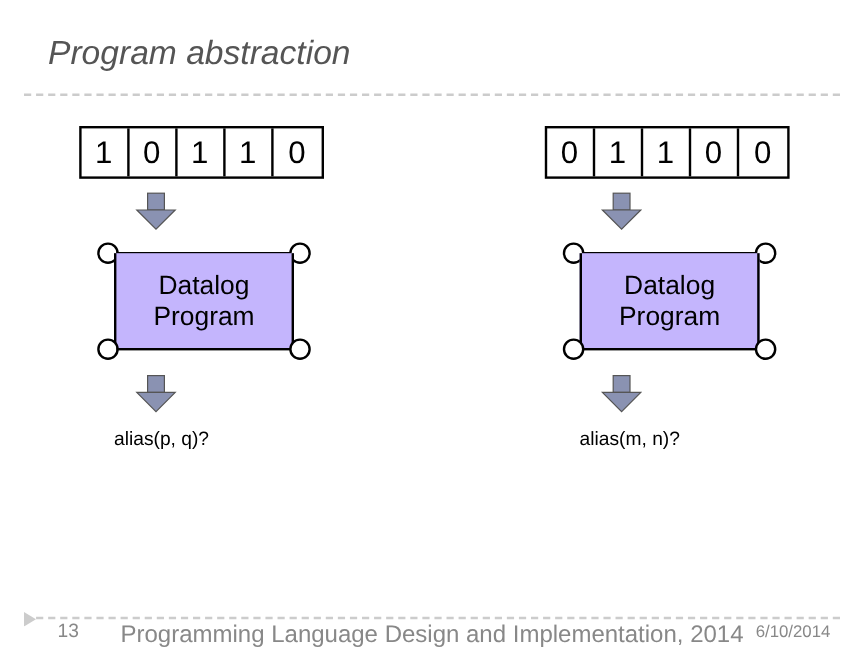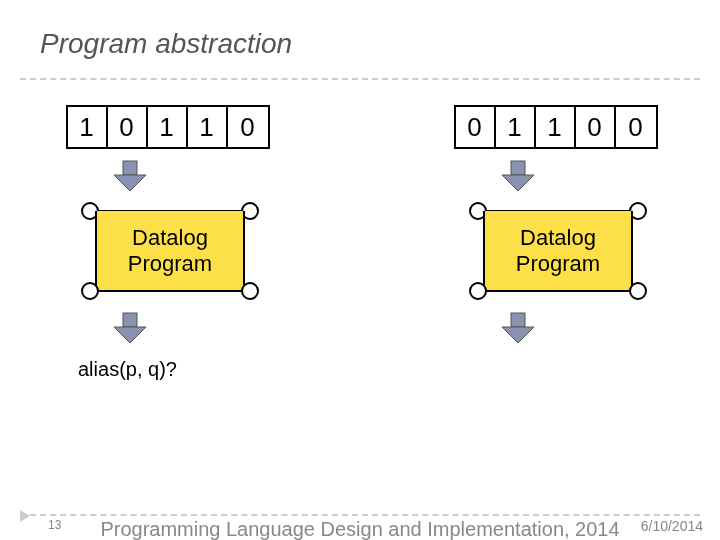--- a/index.html
+++ b/index.html
@@ -70,21 +70,21 @@
     margin-top: 2px;
   }
   .scroll-body {
     position: absolute;
     top: 10px;
     left: 10px;
     right: 10px;
     bottom: 10px;
     border-left: 2.5px solid #000;
     border-right: 2.5px solid #000;
-    background: #fde047;
+    background: #c4b5fd;
     display: flex;
     align-items: center;
     justify-content: center;
     text-align: center;
     font-size: 22px;
     line-height: 1.2;
     color: #000;
     white-space: pre-line;
   }
   .scroll-top, .scroll-bottom {
@@ -110,28 +110,28 @@
   .scroll-top .bar, .scroll-bottom .bar {
     position: absolute;
     left: 12px;
     right: 12px;
     height: 2.5px;
     background: #000;
   }
   .scroll-top .bar { top: 9px; }
   .scroll-bottom .bar { bottom: 9px; }
   .alias {
-    font-size: 20px;
+    font-size: 16px;
     color: #000;
     text-align: left;
     width: 110px;
     line-height: 1.25;
     margin-top: 6px;
     align-self: flex-start;
-    margin-left: 38px;
+    margin-left: 55px;
   }
   .footer {
     position: absolute;
     bottom: 20px;
     left: 0;
     width: 720px;
     display: flex;
     align-items: center;
   }
   .footer-line {
@@ -143,34 +143,34 @@
   }
   .footer-marker {
     position: absolute;
     left: 20px;
     top: -10px;
   }
   .page-num {
     position: absolute;
     left: 48px;
     top: -2px;
-    font-size: 12px;
+    font-size: 16px;
     color: #888;
   }
   .footer-center {
     position: absolute;
     width: 100%;
     text-align: center;
     font-size: 20px;
     color: #888;
     top: -2px;
   }
   .footer-date {
     position: absolute;
-    right: 17px;
+    right: 28px;
     top: -2px;
     font-size: 14px;
     color: #888;
   }
 </style>
 </head>
 <body>
 
 <div class="title">Program abstraction</div>
 <div class="dashed-line"></div>
@@ -239,20 +239,21 @@
         <div class="bar"></div>
         <div class="curl curl-r"></div>
       </div>
   </div>
   <div class="arrow-wrap">
     <svg width="40" height="34">
       <rect x="13" y="2" width="14" height="14" fill="#8a92b2" stroke="#555" stroke-width="1"></rect>
       <polygon points="4,16 36,16 20,32" fill="#8a92b2" stroke="#555" stroke-width="1"></polygon>
     </svg>
   </div>
+  <div class="alias">alias(m, n)?</div>
 </div>
 
 <div class="footer">
   <div class="footer-line"></div>
   <svg class="footer-marker" width="18" height="12">
     <polygon points="0,0 10,6 0,12" fill="#ccc"></polygon>
   </svg>
   <div class="page-num">13</div>
   <div class="footer-center">Programming Language Design and Implementation, 2014</div>
   <div class="footer-date">6/10/2014</div>

